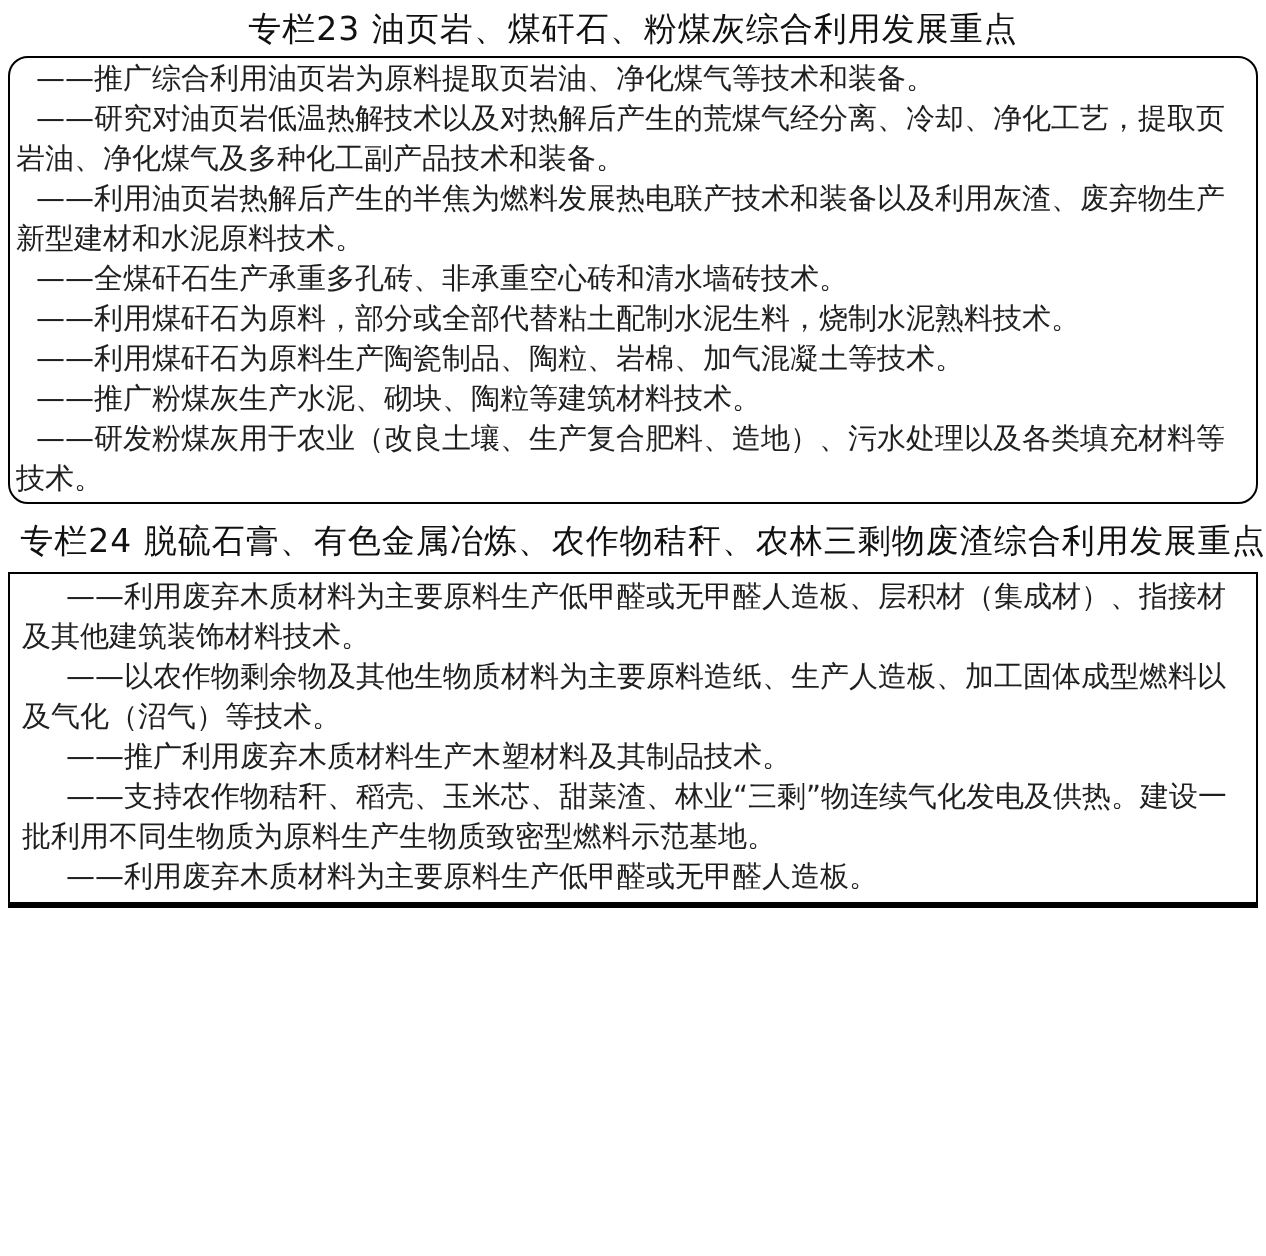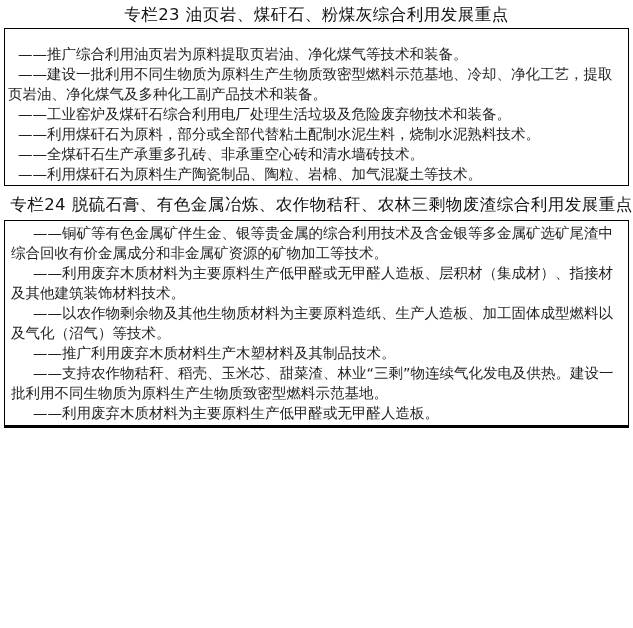--- a/index.html
+++ b/index.html
@@ -35,62 +35,64 @@
     border: 1px solid #000000;
     font-size: 14.5px;
     line-height: 20px;
     color: #1f1f1f;
   }
   .box p {
     margin: 0;
     padding: 0;
   }
   .box-1 {
-    padding: 15px 4px 1px 3px;
+    padding: 1px 4px 1px 3px;
+    border-radius: 10px;
   }
   .box-1 p { text-indent: 10px; }
   .box-2 {
     margin-top: 0;
     border-bottom-width: 3px;
     padding: 2px 5px 2px 6px;
   }
   .box-2 p { text-indent: 22px; }
 </style>
 </head>
 <body>
 
 <div class="doc">
 
   <div class="section-title title-1">专栏23 油页岩、煤矸石、粉煤灰综合利用发展重点</div>
 
   <div class="box box-1">
 
       <p>——推广综合利用油页岩为原料提取页岩油、净化煤气等技术和装备。</p>
 
-      <p>——建设一批利用不同生物质为原料生产生物质致密型燃料示范基地、冷却、净化工艺，提取页岩油、净化煤气及多种化工副产品技术和装备。</p>
+      <p>——研究对油页岩低温热解技术以及对热解后产生的荒煤气经分离、冷却、净化工艺，提取页岩油、净化煤气及多种化工副产品技术和装备。</p>
+
+      <p>——利用油页岩热解后产生的半焦为燃料发展热电联产技术和装备以及利用灰渣、废弃物生产新型建材和水泥原料技术。</p>
 
 
-      <p>——工业窑炉及煤矸石综合利用电厂处理生活垃圾及危险废弃物技术和装备。</p>
+      <p>——全煤矸石生产承重多孔砖、非承重空心砖和清水墙砖技术。</p>
 
       <p>——利用煤矸石为原料，部分或全部代替粘土配制水泥生料，烧制水泥熟料技术。</p>
-
-      <p>——全煤矸石生产承重多孔砖、非承重空心砖和清水墙砖技术。</p>
 
       <p>——利用煤矸石为原料生产陶瓷制品、陶粒、岩棉、加气混凝土等技术。</p>
 
 
+      <p>——推广粉煤灰生产水泥、砌块、陶粒等建筑材料技术。</p>
 
+      <p>——研发粉煤灰用于农业（改良土壤、生产复合肥料、造地）、污水处理以及各类填充材料等技术。</p>
     </div>
 
   <div class="section-title title-2">专栏24 脱硫石膏、有色金属冶炼、农作物秸秆、农林三剩物废渣综合利用发展重点</div>
 
   <div class="box box-2">
 
 
-      <p>——铜矿等有色金属矿伴生金、银等贵金属的综合利用技术及含金银等多金属矿选矿尾渣中综合回收有价金属成分和非金属矿资源的矿物加工等技术。</p>
 
 
       <p>——利用废弃木质材料为主要原料生产低甲醛或无甲醛人造板、层积材（集成材）、指接材及其他建筑装饰材料技术。</p>
 
       <p>——以农作物剩余物及其他生物质材料为主要原料造纸、生产人造板、加工固体成型燃料以及气化（沼气）等技术。</p>
 
       <p>——推广利用废弃木质材料生产木塑材料及其制品技术。</p>
 
 
       <p>——支持农作物秸秆、稻壳、玉米芯、甜菜渣、林业“三剩”物连续气化发电及供热。建设一批利用不同生物质为原料生产生物质致密型燃料示范基地。</p>

